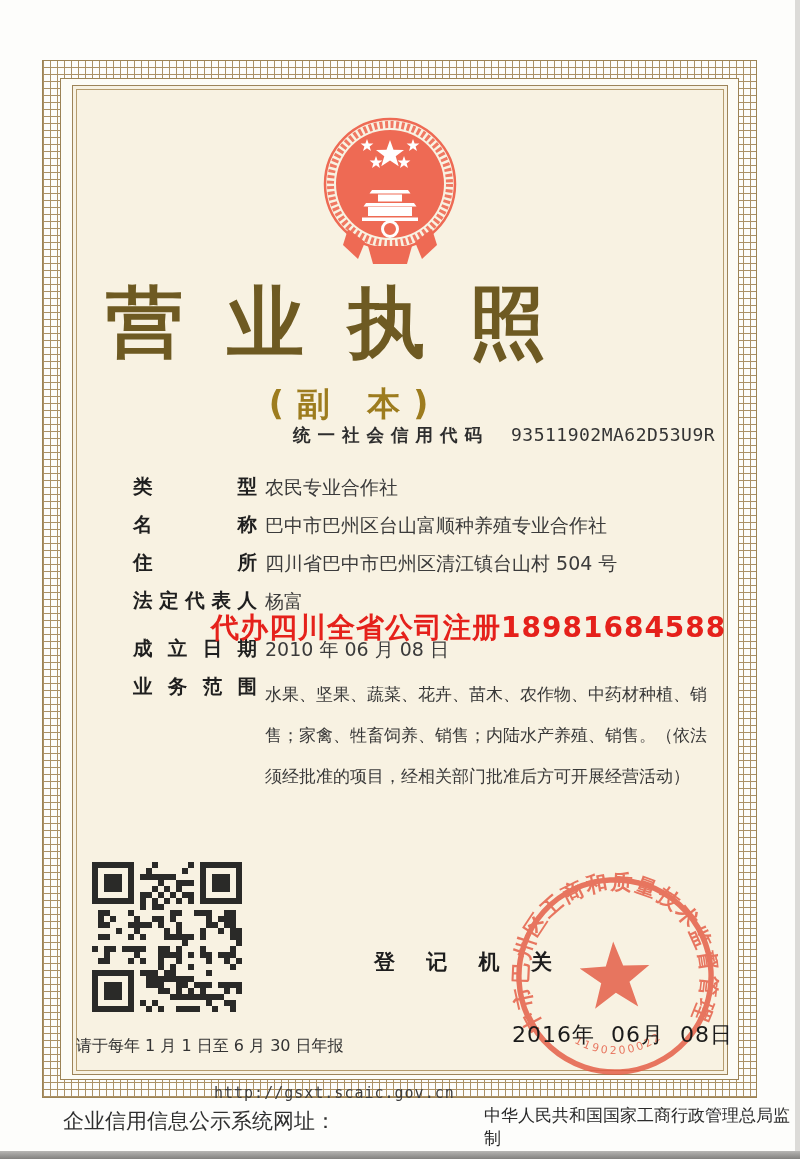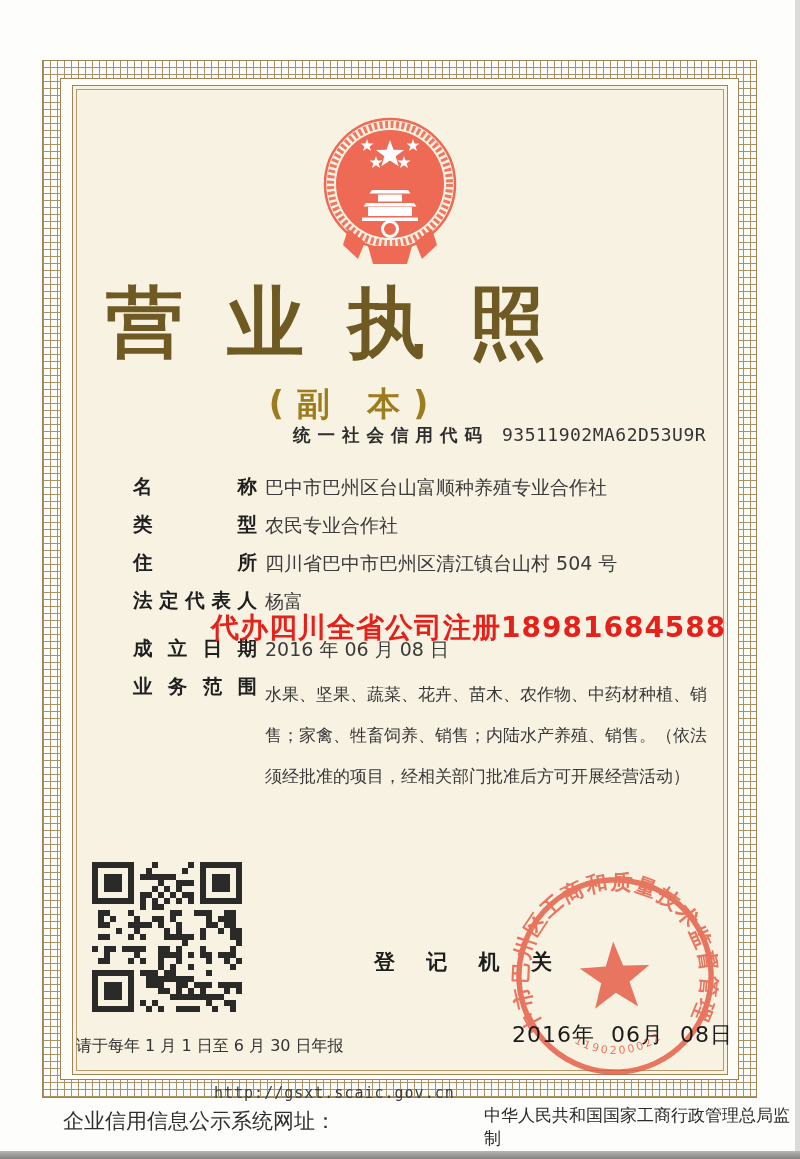--- a/index.html
+++ b/index.html
@@ -25,21 +25,21 @@
 
   
   .emblem { position:absolute; left:320px; top:112px; width:140px; height:158px; }
 
   
   .title { position:absolute; left:0; top:272px; width:652px; text-align:center;
     font-size:77px; font-weight:700; color:#6e5a22; letter-spacing:44px; padding-left:44px;
     white-space:nowrap; }
   .subtitle { position:absolute; left:0; top:382px; width:697px; text-align:center;
     font-size:33px; font-weight:700; color:#9d7c1e; letter-spacing:13px; padding-left:13px; }
-  .credit-line { position:absolute; left:293px; top:423px; display:flex; align-items:baseline; gap:13px; }
+  .credit-line { position:absolute; left:293px; top:423px; display:flex; align-items:baseline; gap:22px; }
   .credit-label { font-size:17.5px; font-weight:700; letter-spacing:7px; color:#2e2e2e; }
   .credit-code  { font-size:18px; font-family:"DejaVu Sans Mono","Liberation Mono",monospace;
                   color:#343434; letter-spacing:0.5px; }
 
   
   .fields { position:absolute; left:133px; top:474px; width:590px; }
   .field { display:flex; align-items:flex-start; line-height:26px; margin-bottom:12px; }
   .field:nth-child(4) { margin-bottom:22px; }
   .field:nth-child(6) { margin-bottom:8px; }
   .field-label { width:124px; flex:0 0 124px; font-weight:700; font-size:19.5px; color:#1f1f1f;
@@ -112,38 +112,38 @@
   <div class="title">营业执照</div>
   <div class="subtitle">(副 本)</div>
 
   <div class="credit-line">
     <span class="credit-label">统一社会信用代码</span>
     <span class="credit-code">93511902MA62D53U9R</span>
   </div>
 
   <div class="fields">
     <div class="field">
+      <div class="field-label">类型</div>
+      <div class="field-value">农民专业合作社</div>
+    </div>
+    <div class="field">
       <div class="field-label">名称</div>
       <div class="field-value">巴中市巴州区台山富顺种养殖专业合作社</div>
     </div>
     <div class="field">
-      <div class="field-label">类型</div>
-      <div class="field-value">农民专业合作社</div>
-    </div>
-    <div class="field">
       <div class="field-label">住所</div>
       <div class="field-value">四川省巴中市巴州区清江镇台山村 504 号</div>
     </div>
     <div class="field">
       <div class="field-label">法定代表人</div>
       <div class="field-value">杨富</div>
     </div>
     <div class="field">
       <div class="field-label">成立日期</div>
-      <div class="field-value">2016 年 06 月 08 日</div>
+      <div class="field-value">2010 年 06 月 08 日</div>
     </div>
     <div class="field">
       <div class="field-label">业务范围</div>
       <div class="field-value">水果、坚果、蔬菜、花卉、苗木、农作物、中药材种植、销售；家禽、牲畜饲养、销售；内陆水产养殖、销售。（依法须经批准的项目，经相关部门批准后方可开展经营活动）</div>
     </div>
   </div>
 
   <div class="watermark">代办四川全省公司注册18981684588</div>
 
   <div class="qr" id="qr"><svg viewBox="0 0 150 150" width="150" height="150">

